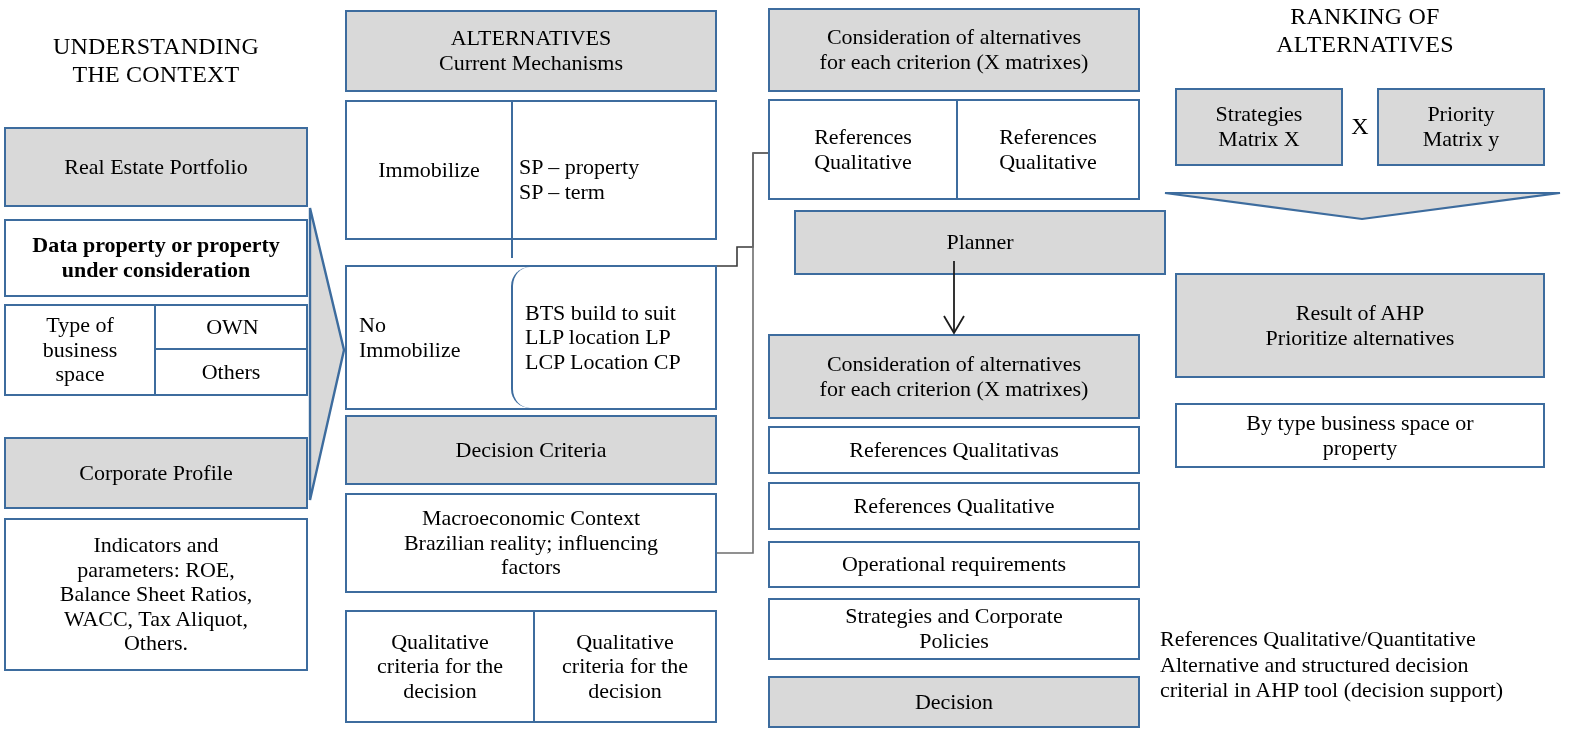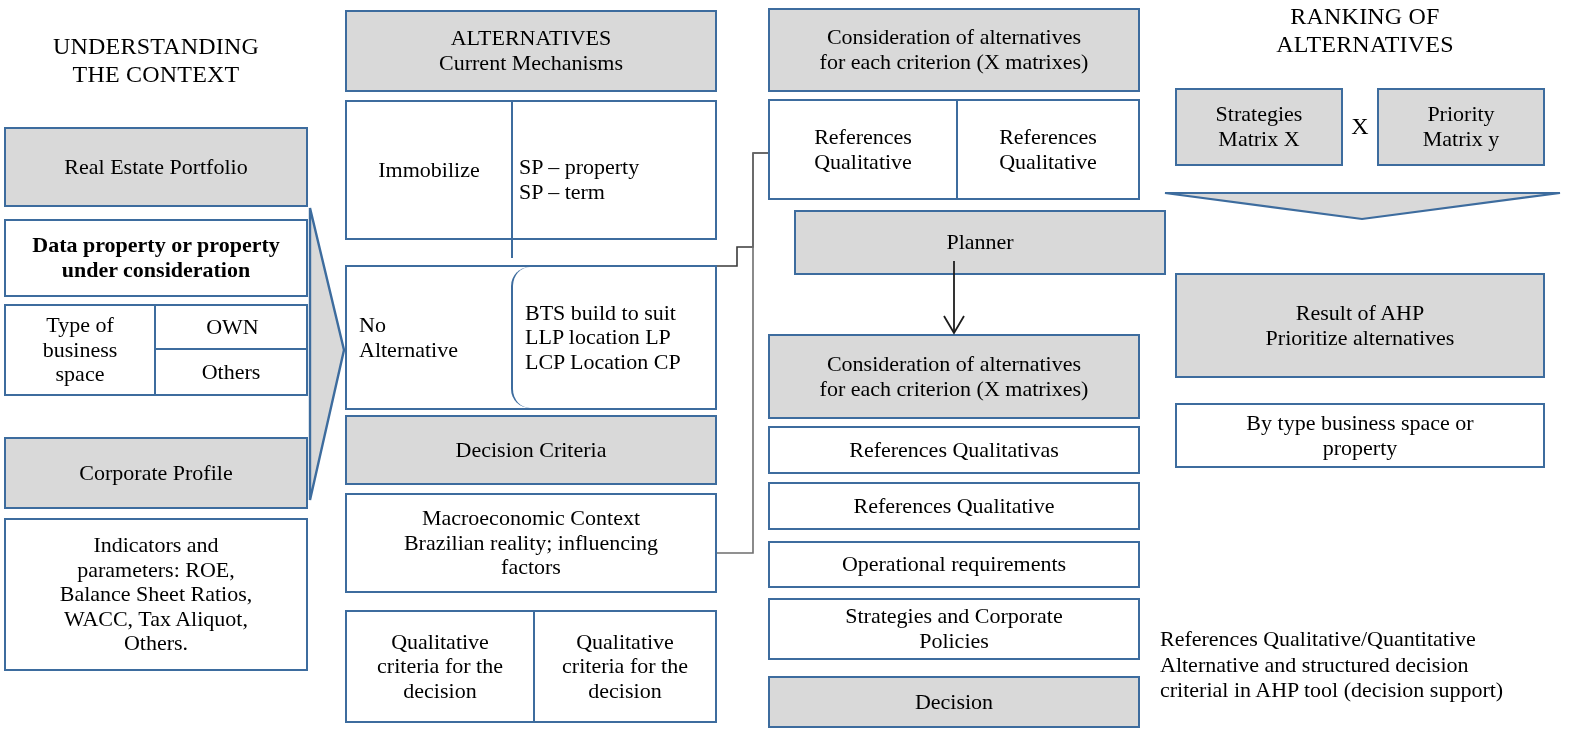--- a/index.html
+++ b/index.html
@@ -98,21 +98,21 @@
 Current Mechanisms</div>
 
   <div class="abs" style="left:345px;top:100px;width:372px;height:140px;border:2px solid #3D6C9E;">
     <div class="cell" style="left:0;top:0;width:164px;height:136px;">Immobilize</div>
     <div class="cell left" style="left:164px;top:0;width:204px;height:156px;border-left:2px solid #3D6C9E;justify-content:flex-start;text-align:left;">SP – property
 SP – term</div>
   </div>
 
   <div class="abs" style="left:345px;top:265px;width:372px;height:145px;border:2px solid #3D6C9E;">
     <div class="cell left" style="left:0;top:0;width:164px;height:141px;justify-content:flex-start;text-align:left;padding-left:12px;">No
-Alternative</div>
+Immobilize</div>
     <div class="cell left" style="left:164px;top:0;width:204px;height:141px;border-left:2px solid #3D6C9E;justify-content:flex-start;text-align:left;padding-left:12px;border-radius:19px;">BTS build to suit
 LLP location LP
 LCP Location CP</div>
   </div>
 
   <div class="box gray" style="left:345px;top:415px;width:372px;height:70px;">Decision Criteria</div>
 
   <div class="box" style="left:345px;top:493px;width:372px;height:100px;">Macroeconomic Context
 Brazilian reality; influencing
 factors</div>

